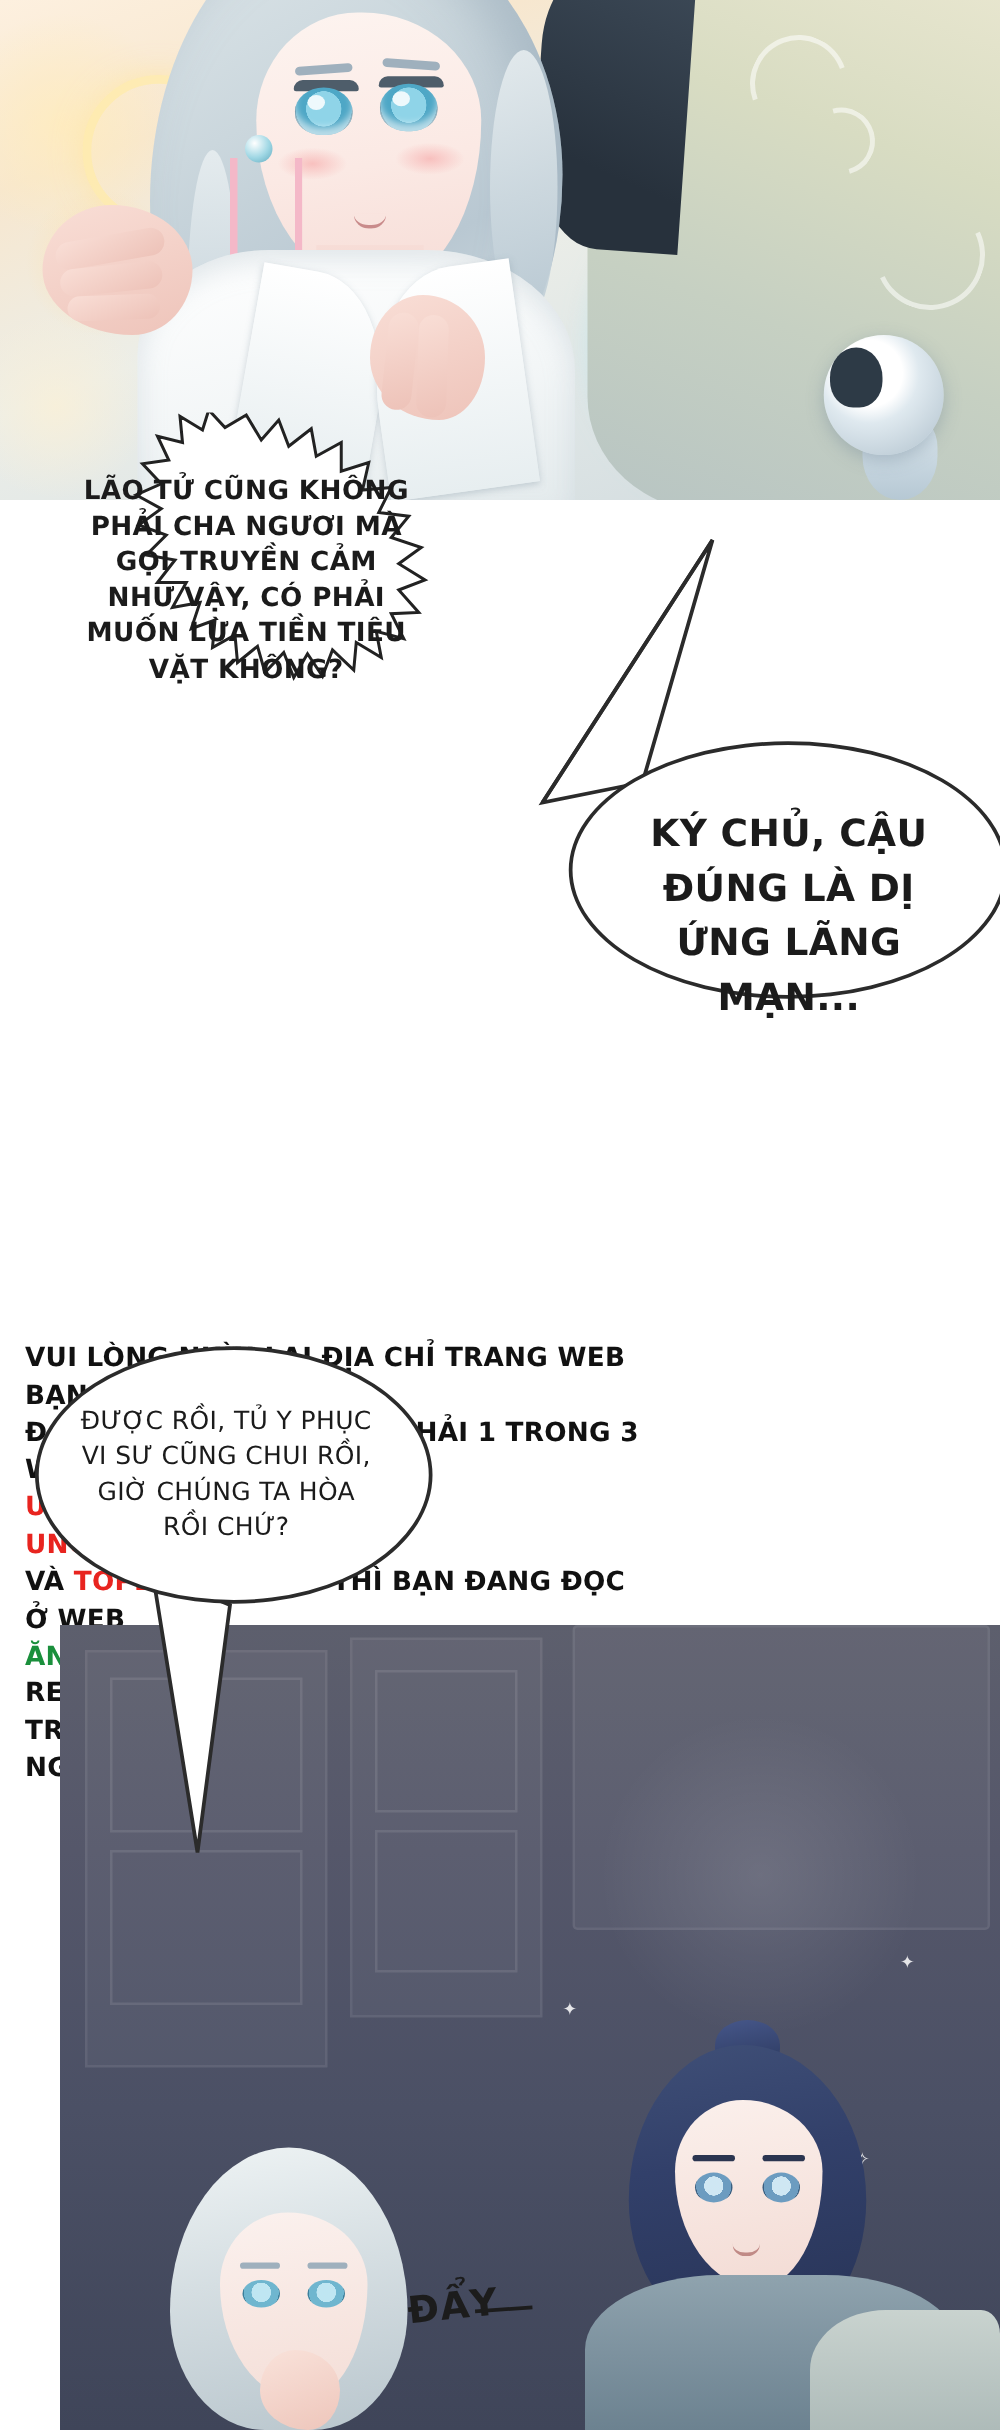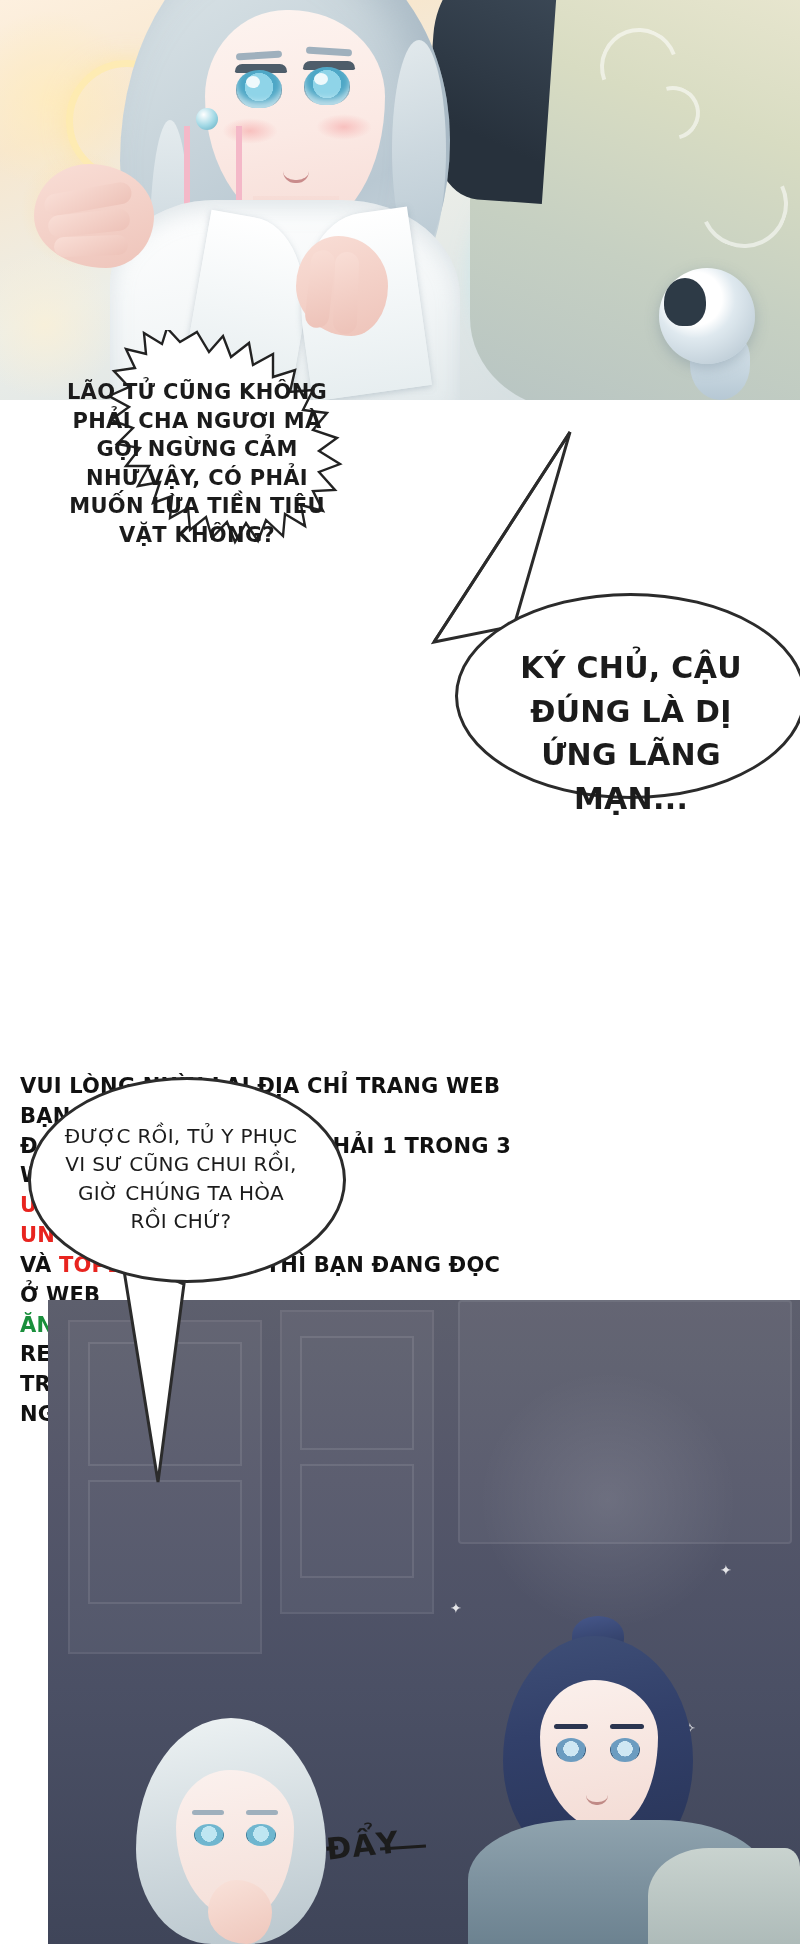--- a/index.html
+++ b/index.html
@@ -415,21 +415,21 @@
 
     <div class="p1-hand" style="left:296px;top:236px;width:92px;height:100px;"></div>
     <div class="p1-finger" style="left:308px;top:250px;width:24px;height:78px;transform:rotate(6deg);"></div>
     <div class="p1-finger" style="left:334px;top:252px;width:24px;height:82px;transform:rotate(2deg);"></div>
   </div>
 
   <div class="spiky">
     <svg width="375" height="215" viewBox="0 0 375 215">
       <polygon points="187,2 199,22 213,6 221,27 239,13 243,35 263,24 263,47 285,40 280,62 303,60 293,80 317,83 303,100 327,108 309,121 330,134 309,142 325,160 303,161 313,181 291,175 295,196 275,184 273,206 256,190 248,211 236,193 225,212 217,192 202,208 196,187 180,200 178,178 160,188 162,166 143,173 150,152 128,156 139,136 116,136 130,118 107,114 123,98 101,90 119,77 99,66 119,57 104,41 125,38 116,19 136,24 134,3 152,14 157,-2 170,12" fill="#ffffff" stroke="#222222" stroke-width="2.4"></polygon>
     </svg>
-    <div class="bubble-text" style="left:56px;top:48px;width:262px;font-size:21px;font-weight:700;line-height:1.36;">LÃO TỬ CŨNG KHÔNG PHẢI CHA NGƯƠI MÀ GỌI NGỪNG CẢM NHƯ VẬY, CÓ PHẢI MUỐN LỪA TIỀN TIÊU VẶT KHÔNG?</div>
+    <div class="bubble-text" style="left:56px;top:48px;width:262px;font-size:21px;font-weight:700;line-height:1.36;">LÃO TỬ CŨNG KHÔNG PHẢI CHA NGƯƠI MÀ GỌI TRUYỀN CẢM NHƯ VẬY, CÓ PHẢI MUỐN LỪA TIỀN TIÊU VẶT KHÔNG?</div>
   </div>
 
   <svg class="bubble-tail" style="left:430px;top:420px;width:220px;height:230px;">
     <polygon points="140,12 4,222 84,206" fill="#ffffff" stroke="#2b2b2b" stroke-width="3"></polygon>
     <line x1="140" y1="12" x2="4" y2="222" stroke="#2b2b2b" stroke-width="3"></line>
   </svg>
   <div class="round-bubble" style="left:455px;top:593px;width:345px;height:200px;">
     <div class="bubble-text" style="left:42px;top:50px;width:262px;font-size:30px;font-weight:700;line-height:1.45;">KÝ CHỦ, CẬU ĐÚNG LÀ  DỊ ỨNG LÃNG MẠN...</div>
   </div>
 

